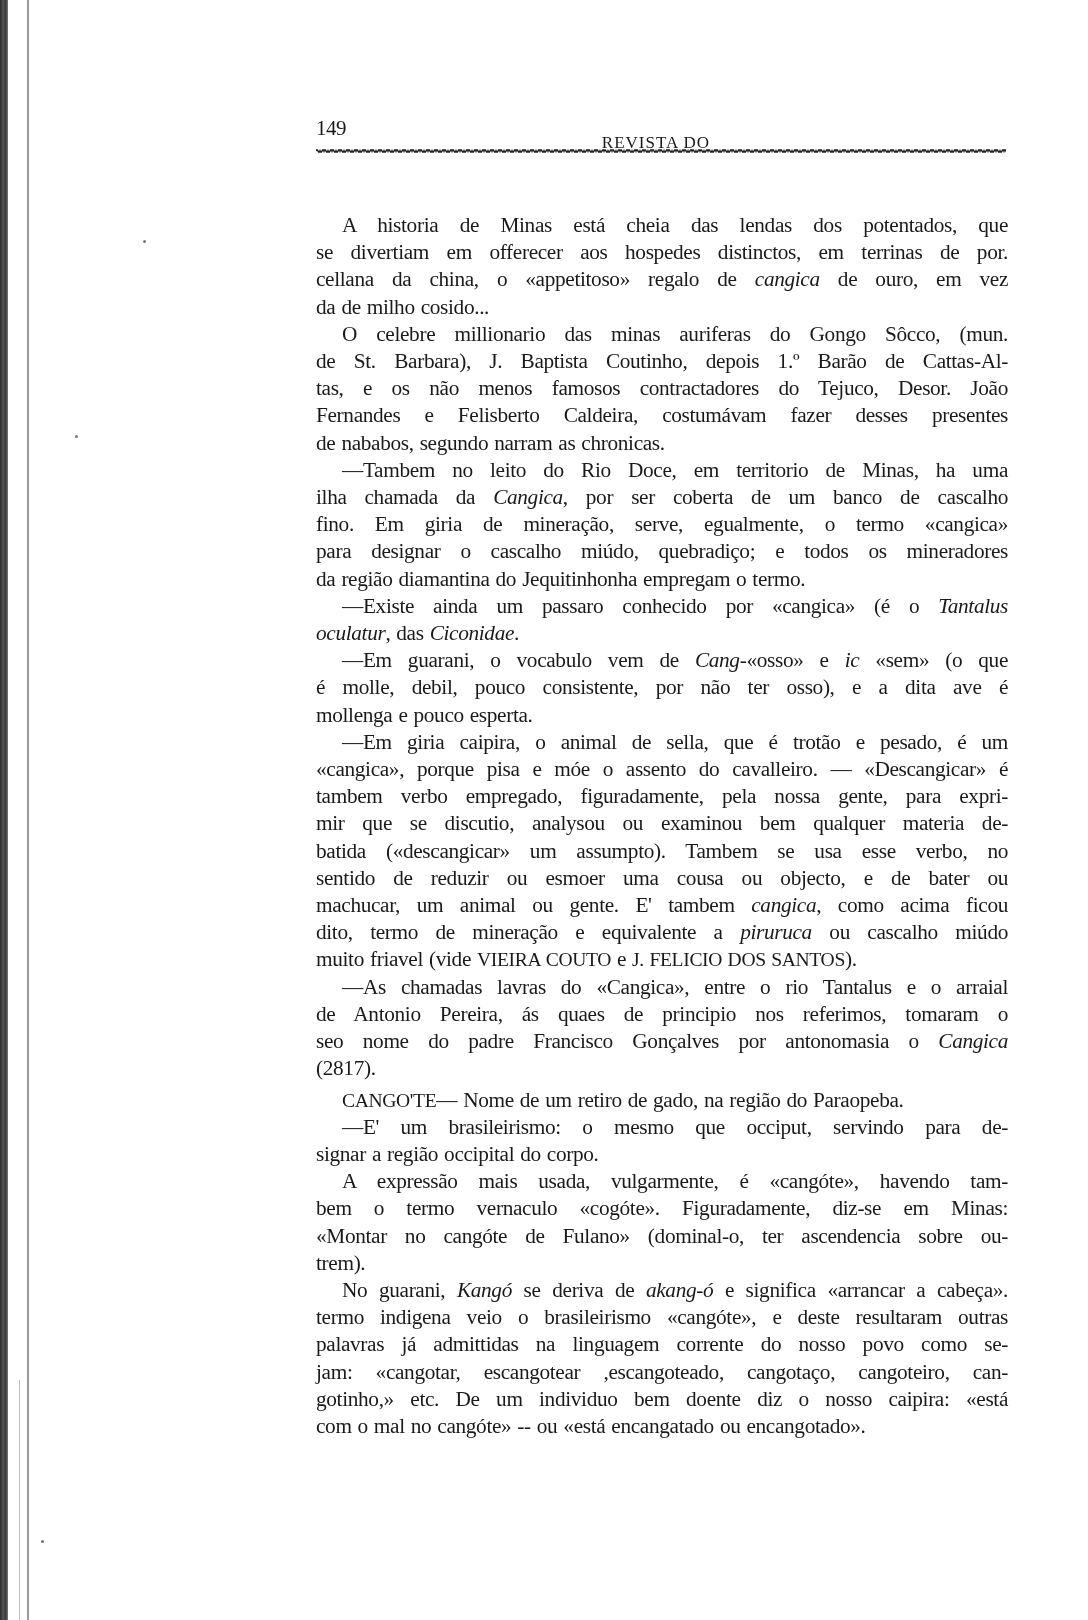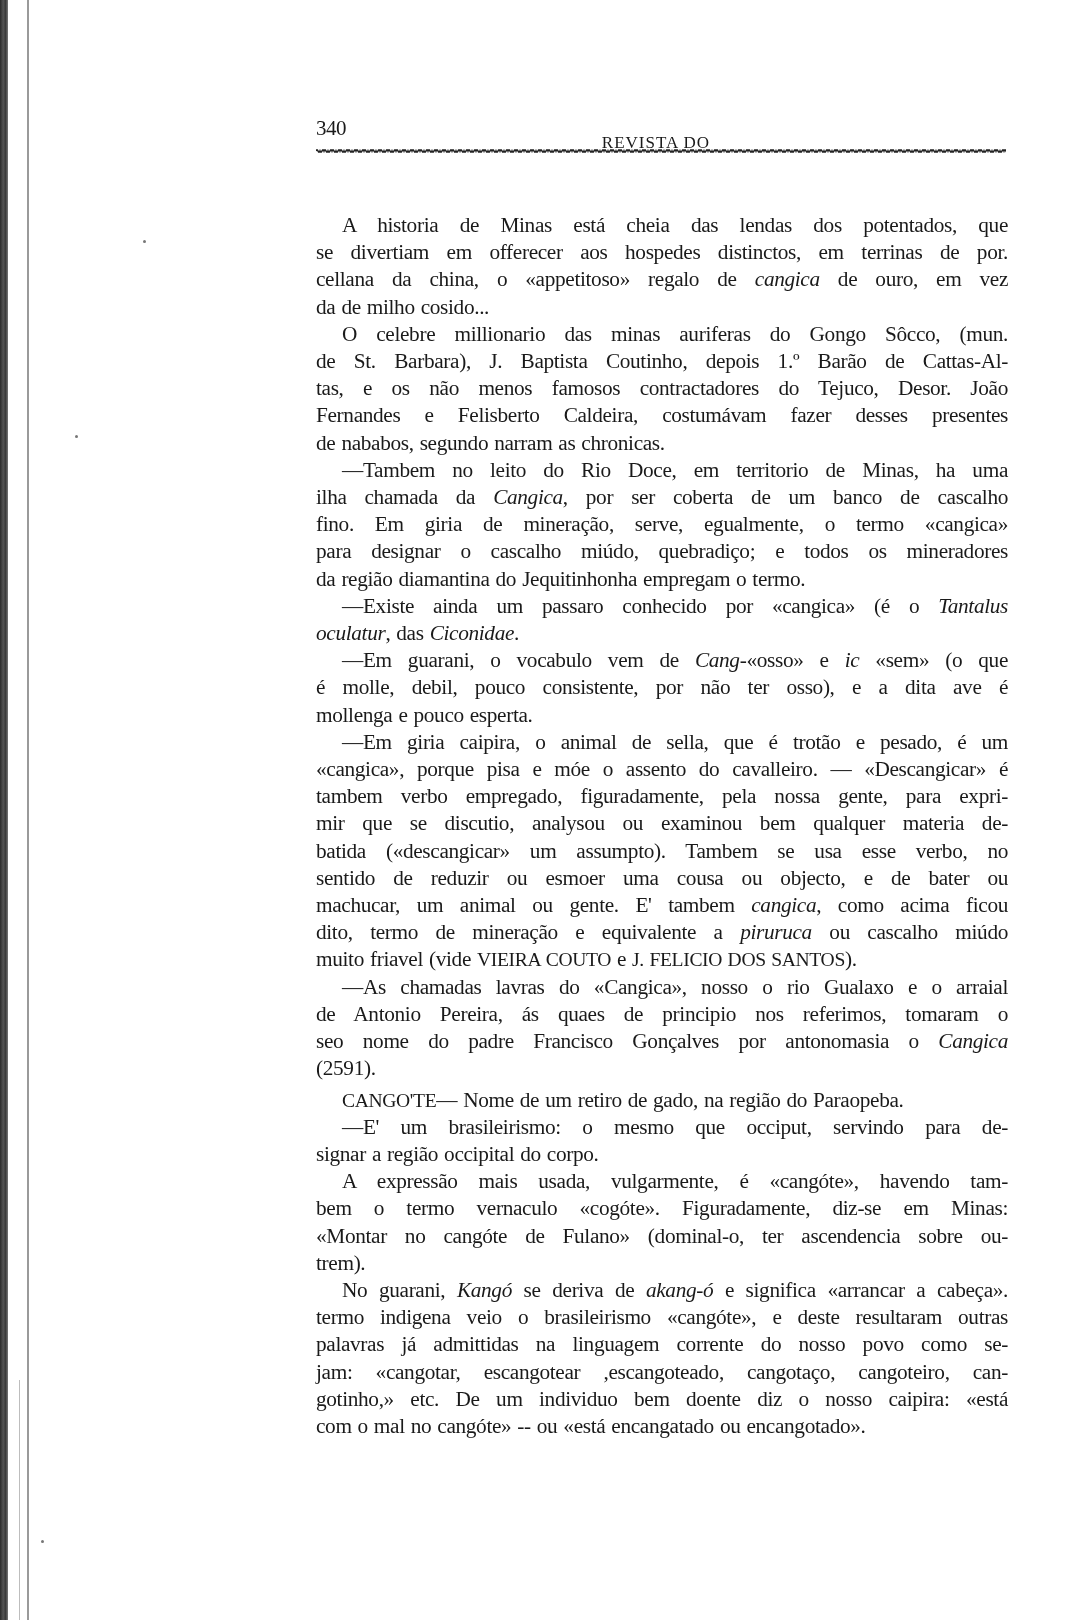--- a/index.html
+++ b/index.html
@@ -46,21 +46,21 @@
 <body>
 
 <div class="binding"></div>
 <div class="binding-line"></div>
 <div class="binding-line2"></div>
 <div class="speck" style="left:143px;top:240px"></div>
 <div class="speck" style="left:75px;top:435px"></div>
 <div class="speck" style="left:41px;top:1540px"></div>
 
 <div class="header">
-  <span class="page-number">340</span>
+  <span class="page-number">149</span>
   <div class="running-title">REVISTA DO</div>
 </div>
 
 <svg class="rule" viewBox="0 0 690 6" preserveAspectRatio="none">
   <path id="wave" d="M0 3 Q1 0.5 2 3 T4 3 Q5 5.5 6 3 T8 3 Q9 0.5 10 3 T12 3 Q13 5.5 14 3 T16 3 Q17 0.5 18 3 T20 3 Q21 5.5 22 3 T24 3 Q25 0.5 26 3 T28 3 Q29 5.5 30 3 T32 3 Q33 0.5 34 3 T36 3 Q37 5.5 38 3 T40 3 Q41 0.5 42 3 T44 3 Q45 5.5 46 3 T48 3 Q49 0.5 50 3 T52 3 Q53 5.5 54 3 T56 3 Q57 0.5 58 3 T60 3 Q61 5.5 62 3 T64 3 Q65 0.5 66 3 T68 3 Q69 5.5 70 3 T72 3 Q73 0.5 74 3 T76 3 Q77 5.5 78 3 T80 3 Q81 0.5 82 3 T84 3 Q85 5.5 86 3 T88 3 Q89 0.5 90 3 T92 3 Q93 5.5 94 3 T96 3 Q97 0.5 98 3 T100 3 Q101 5.5 102 3 T104 3 Q105 0.5 106 3 T108 3 Q109 5.5 110 3 T112 3 Q113 0.5 114 3 T116 3 Q117 5.5 118 3 T120 3 Q121 0.5 122 3 T124 3 Q125 5.5 126 3 T128 3 Q129 0.5 130 3 T132 3 Q133 5.5 134 3 T136 3 Q137 0.5 138 3 T140 3 Q141 5.5 142 3 T144 3 Q145 0.5 146 3 T148 3 Q149 5.5 150 3 T152 3 Q153 0.5 154 3 T156 3 Q157 5.5 158 3 T160 3 Q161 0.5 162 3 T164 3 Q165 5.5 166 3 T168 3 Q169 0.5 170 3 T172 3 Q173 5.5 174 3 T176 3 Q177 0.5 178 3 T180 3 Q181 5.5 182 3 T184 3 Q185 0.5 186 3 T188 3 Q189 5.5 190 3 T192 3 Q193 0.5 194 3 T196 3 Q197 5.5 198 3 T200 3 Q201 0.5 202 3 T204 3 Q205 5.5 206 3 T208 3 Q209 0.5 210 3 T212 3 Q213 5.5 214 3 T216 3 Q217 0.5 218 3 T220 3 Q221 5.5 222 3 T224 3 Q225 0.5 226 3 T228 3 Q229 5.5 230 3 T232 3 Q233 0.5 234 3 T236 3 Q237 5.5 238 3 T240 3 Q241 0.5 242 3 T244 3 Q245 5.5 246 3 T248 3 Q249 0.5 250 3 T252 3 Q253 5.5 254 3 T256 3 Q257 0.5 258 3 T260 3 Q261 5.5 262 3 T264 3 Q265 0.5 266 3 T268 3 Q269 5.5 270 3 T272 3 Q273 0.5 274 3 T276 3 Q277 5.5 278 3 T280 3 Q281 0.5 282 3 T284 3 Q285 5.5 286 3 T288 3 Q289 0.5 290 3 T292 3 Q293 5.5 294 3 T296 3 Q297 0.5 298 3 T300 3 Q301 5.5 302 3 T304 3 Q305 0.5 306 3 T308 3 Q309 5.5 310 3 T312 3 Q313 0.5 314 3 T316 3 Q317 5.5 318 3 T320 3 Q321 0.5 322 3 T324 3 Q325 5.5 326 3 T328 3 Q329 0.5 330 3 T332 3 Q333 5.5 334 3 T336 3 Q337 0.5 338 3 T340 3 Q341 5.5 342 3 T344 3 Q345 0.5 346 3 T348 3 Q349 5.5 350 3 T352 3 Q353 0.5 354 3 T356 3 Q357 5.5 358 3 T360 3 Q361 0.5 362 3 T364 3 Q365 5.5 366 3 T368 3 Q369 0.5 370 3 T372 3 Q373 5.5 374 3 T376 3 Q377 0.5 378 3 T380 3 Q381 5.5 382 3 T384 3 Q385 0.5 386 3 T388 3 Q389 5.5 390 3 T392 3 Q393 0.5 394 3 T396 3 Q397 5.5 398 3 T400 3 Q401 0.5 402 3 T404 3 Q405 5.5 406 3 T408 3 Q409 0.5 410 3 T412 3 Q413 5.5 414 3 T416 3 Q417 0.5 418 3 T420 3 Q421 5.5 422 3 T424 3 Q425 0.5 426 3 T428 3 Q429 5.5 430 3 T432 3 Q433 0.5 434 3 T436 3 Q437 5.5 438 3 T440 3 Q441 0.5 442 3 T444 3 Q445 5.5 446 3 T448 3 Q449 0.5 450 3 T452 3 Q453 5.5 454 3 T456 3 Q457 0.5 458 3 T460 3 Q461 5.5 462 3 T464 3 Q465 0.5 466 3 T468 3 Q469 5.5 470 3 T472 3 Q473 0.5 474 3 T476 3 Q477 5.5 478 3 T480 3 Q481 0.5 482 3 T484 3 Q485 5.5 486 3 T488 3 Q489 0.5 490 3 T492 3 Q493 5.5 494 3 T496 3 Q497 0.5 498 3 T500 3 Q501 5.5 502 3 T504 3 Q505 0.5 506 3 T508 3 Q509 5.5 510 3 T512 3 Q513 0.5 514 3 T516 3 Q517 5.5 518 3 T520 3 Q521 0.5 522 3 T524 3 Q525 5.5 526 3 T528 3 Q529 0.5 530 3 T532 3 Q533 5.5 534 3 T536 3 Q537 0.5 538 3 T540 3 Q541 5.5 542 3 T544 3 Q545 0.5 546 3 T548 3 Q549 5.5 550 3 T552 3 Q553 0.5 554 3 T556 3 Q557 5.5 558 3 T560 3 Q561 0.5 562 3 T564 3 Q565 5.5 566 3 T568 3 Q569 0.5 570 3 T572 3 Q573 5.5 574 3 T576 3 Q577 0.5 578 3 T580 3 Q581 5.5 582 3 T584 3 Q585 0.5 586 3 T588 3 Q589 5.5 590 3 T592 3 Q593 0.5 594 3 T596 3 Q597 5.5 598 3 T600 3 Q601 0.5 602 3 T604 3 Q605 5.5 606 3 T608 3 Q609 0.5 610 3 T612 3 Q613 5.5 614 3 T616 3 Q617 0.5 618 3 T620 3 Q621 5.5 622 3 T624 3 Q625 0.5 626 3 T628 3 Q629 5.5 630 3 T632 3 Q633 0.5 634 3 T636 3 Q637 5.5 638 3 T640 3 Q641 0.5 642 3 T644 3 Q645 5.5 646 3 T648 3 Q649 0.5 650 3 T652 3 Q653 5.5 654 3 T656 3 Q657 0.5 658 3 T660 3 Q661 5.5 662 3 T664 3 Q665 0.5 666 3 T668 3 Q669 5.5 670 3 T672 3 Q673 0.5 674 3 T676 3 Q677 5.5 678 3 T680 3 Q681 0.5 682 3 T684 3 Q685 5.5 686 3 T688 3 Q689 0.5 690 3 T692 3" fill="none" stroke="#222" stroke-width="1.6"></path>
 </svg>
 
 <div class="text" id="body-text">
     <p>
       <span class="line" style="padding-left: 26px; margin-top: 34px;">A historia de Minas está cheia das lendas dos potentados, que</span>
@@ -96,24 +96,24 @@
       <span class="line">«cangica», porque pisa e móe o assento do cavalleiro. — «Descangicar» é</span>
       <span class="line">tambem verbo empregado, figuradamente, pela nossa gente, para expri-</span>
       <span class="line">mir que se discutio, analysou ou examinou bem qualquer materia de-</span>
       <span class="line">batida («descangicar» um assumpto). Tambem se usa esse verbo, no</span>
       <span class="line">sentido de reduzir ou esmoer uma cousa ou objecto, e de bater ou</span>
       <span class="line">machucar, um animal ou gente. E' tambem <i>cangica</i>, como acima ficou</span>
       <span class="line">dito, termo de mineração e equivalente a <i>piruruca</i> ou cascalho miúdo</span>
       <span class="line last">muito friavel (vide <span class="sc">VIEIRA COUTO</span> e <span class="sc">J. FELICIO DOS SANTOS</span>).</span>
     </p>
     <p>
-      <span class="line" style="padding-left: 26px;">—As chamadas lavras do «Cangica», nosso o rio Gualaxo e o arraial</span>
+      <span class="line" style="padding-left: 26px;">—As chamadas lavras do «Cangica», entre o rio Tantalus e o arraial</span>
       <span class="line">de Antonio Pereira, ás quaes de principio nos referimos, tomaram o</span>
       <span class="line">seo nome do padre Francisco Gonçalves por antonomasia o <i>Cangica</i></span>
-      <span class="line last">(2591).</span>
+      <span class="line last">(2817).</span>
     </p>
     <p style="margin-top: 4px;">
       <span class="line last" style="padding-left: 26px;"><span class="sc">CANGO'TE</span>— Nome de um retiro de gado, na região do Paraopeba.</span>
     </p>
     <p>
       <span class="line" style="padding-left: 26px;">—E' um brasileirismo: o mesmo que occiput, servindo para de-</span>
       <span class="line last">signar a região occipital do corpo.</span>
     </p>
     <p>
       <span class="line" style="padding-left: 26px;">A expressão mais usada, vulgarmente, é «cangóte», havendo tam-</span>

